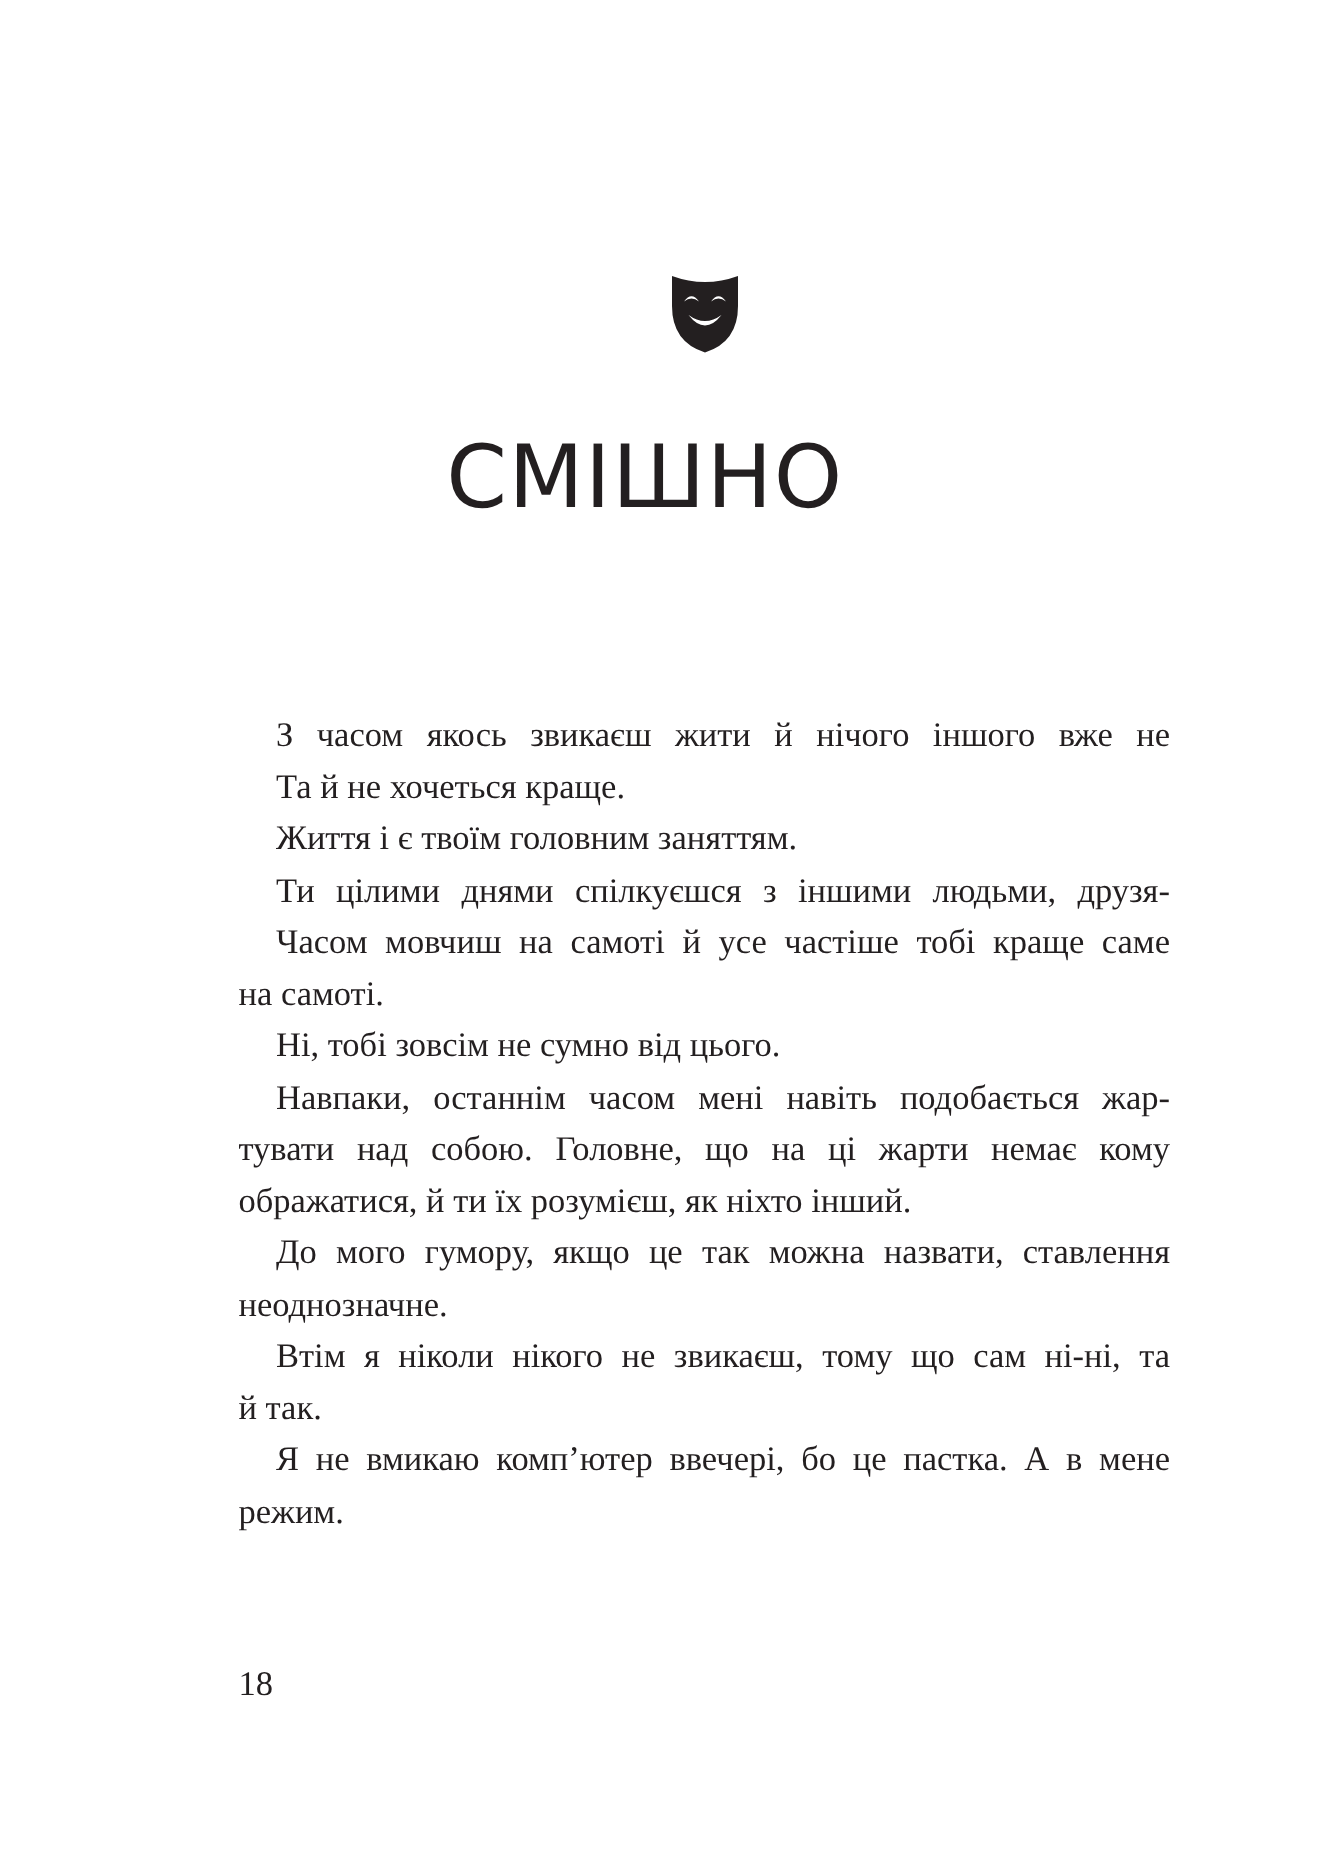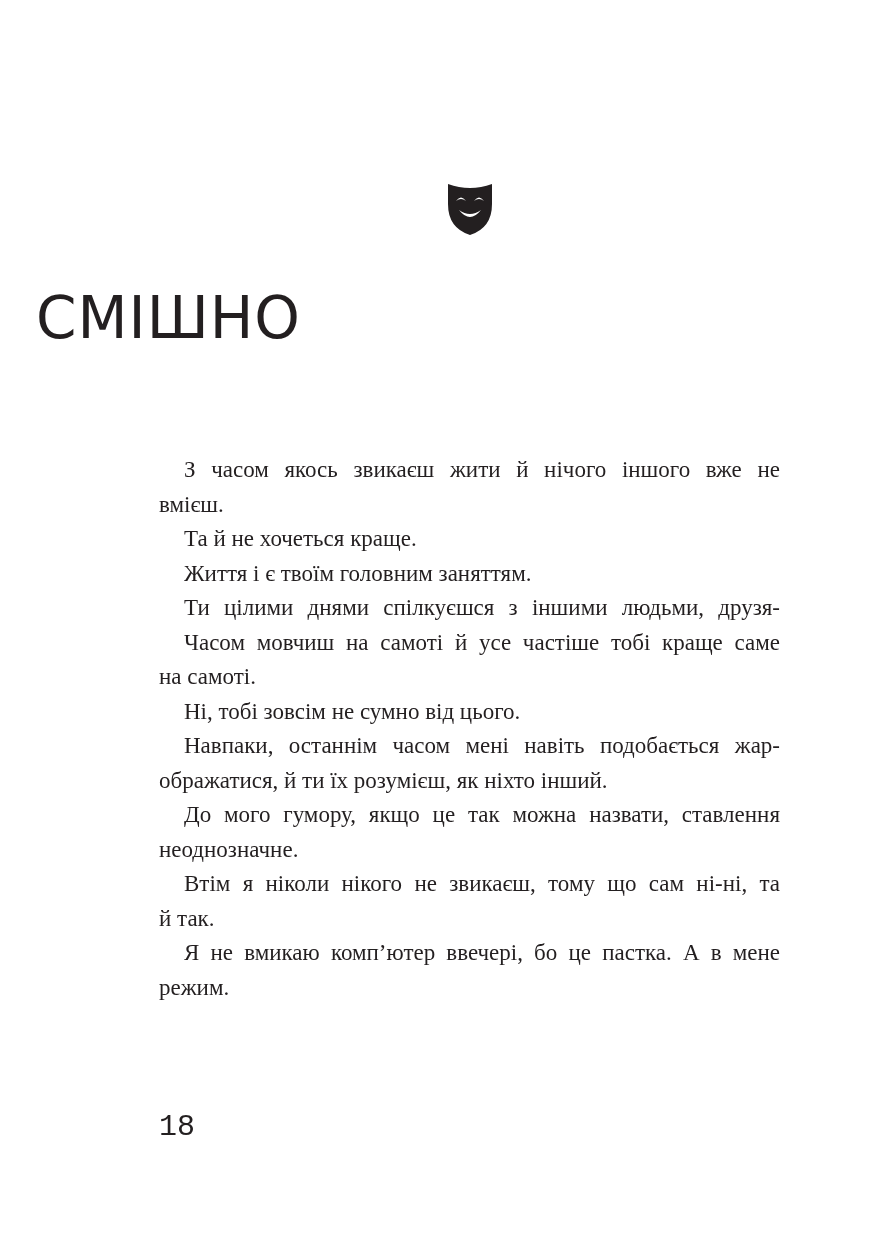--- a/index.html
+++ b/index.html
@@ -4,60 +4,60 @@
 <style>
   html, body { margin: 0; padding: 0; }
   body {
     width: 886px; height: 1241px; background: #ffffff; position: relative;
     color: #231f20; overflow: hidden;
   }
   .mask {
     position: absolute; left: 446px; top: 180px; width: 48px; height: 56px;
   }
   .title {
-    position: absolute; left: 0; width: 824px; top: 278px; text-align: left;
+    position: absolute; left: 0; width: 824px; top: 278px; text-align: center;
     font-family: "DejaVu Sans", sans-serif; font-size: 58px; letter-spacing: 1px;
     font-weight: normal; margin: 0; line-height: 80px; padding-left: 36px; box-sizing: border-box;
   }
   .body {
-    position: absolute; left: 159px; top: 453px; width: 621px;
+    position: absolute; left: 159px; top: 473px; width: 621px;
     font-family: "Liberation Serif", serif; font-size: 23px; line-height: 34.5px;
   }
   .line { white-space: nowrap; height: 34.5px; }
   .line.indent { padding-left: 25px; }
   .line.justify { text-align: justify; text-align-last: justify; }
   .pagenum {
     position: absolute; left: 159px; top: 1110px;
-    font-family: Liberation Mono, monospace; font-size: 30px;
+    font-family: Liberation Serif, serif; font-size: 23px;
   }
 </style>
 </head>
 <body>
 
 <div class="mask">
   <svg width="48" height="56" viewBox="0 0 48 56">
     <path d="M2 4 Q24 12 46 4 L46 24 Q46 48 24 55 Q2 48 2 24 Z" fill="#231f20"></path>
     <path d="M10 21 Q15 14 20 21 Q15 17 10 21 Z" fill="#fff"></path>
     <path d="M28 21 Q33 14 38 21 Q33 17 28 21 Z" fill="#fff"></path>
     <path d="M13 30 Q24 44 35 30 Q24 38 13 30 Z" fill="#fff"></path>
   </svg>
 </div>
 
 <h1 class="title">СМІШНО</h1>
 
 <div class="body" id="body">
     <div class="line indent justify" style="white-space: normal;">З часом якось звикаєш жити й нічого іншого вже не</div>
-    <div class="line">вмієш.</div>
     <div class="line indent">Та й не хочеться краще.</div>
     <div class="line indent">Життя і є твоїм головним заняттям.</div>
     <div class="line indent justify" style="white-space: normal;">Ти цілими днями спілкуєшся з іншими людьми, друзя-</div>
     <div class="line indent justify" style="white-space: normal;">Часом мовчиш на самоті й усе частіше тобі краще саме</div>
     <div class="line">на самоті.</div>
     <div class="line indent">Ні, тобі зовсім не сумно від цього.</div>
     <div class="line indent justify" style="white-space: normal;">Навпаки, останнім часом мені навіть подобається жар-</div>
+    <div class="line justify" style="white-space: normal;">тувати над собою. Головне, що на ці жарти немає кому</div>
     <div class="line">ображатися, й ти їх розумієш, як ніхто інший.</div>
     <div class="line indent justify" style="white-space: normal;">До мого гумору, якщо це так можна назвати, ставлення</div>
     <div class="line">неоднозначне.</div>
     <div class="line indent justify" style="white-space: normal;">Втім я ніколи нікого не звикаєш, тому що сам ні-ні, та</div>
     <div class="line">й так.</div>
     <div class="line indent justify" style="white-space: normal;">Я не вмикаю комп’ютер ввечері, бо це пастка. А в мене</div>
     <div class="line">режим.</div>
   </div>
 
 <div class="pagenum">18</div>

